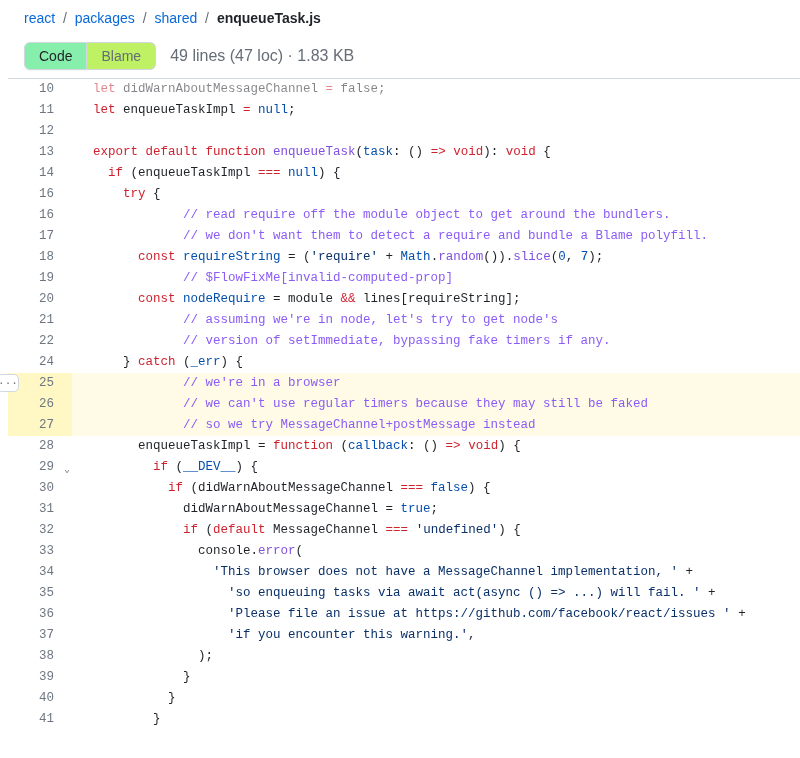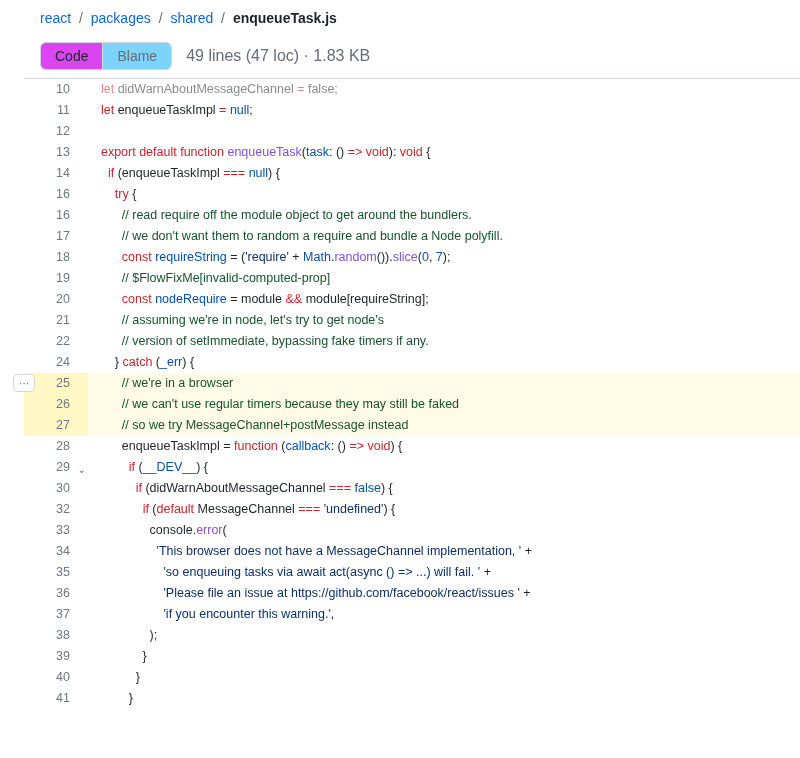--- a/index.html
+++ b/index.html
@@ -27,42 +27,42 @@
       gap: 0;
       border-bottom: 1px solid #d0d7de;
     }
     .toggle-group {
       display: inline-flex;
       border-radius: 6px;
     }
     .toggle-btn {
       padding: 5px 14px;
       font-size: 14px;
-      background: #7dd3fc;
+      background: #bef264;
       border: 1px solid #d0d7de;
       cursor: pointer;
       font-family: inherit;
       color: #656d76;
     }
     .toggle-btn.active {
-      background: #d946ef;
+      background: #86efac;
       color: #1f2328;
       font-weight: 500;
       border-color: #d0d7de;
       box-shadow: 0 1px 2px rgba(0,0,0,0.04);
     }
     .toggle-btn.left { border-radius: 6px 0 0 6px; }
     .toggle-btn.right { border-radius: 0 6px 6px 0; border-left: none; }
     .file-info {
       color: #656d76;
       font-size: 16px;
       margin-left: 14px;
     }
     .code-area {
-      font-family: Liberation Sans, sans-serif;
+      font-family: Liberation Mono, monospace;
       font-size: 12.5px;
       line-height: 21px;
     }
     .code-row {
       display: flex;
       white-space: pre;
     }
     .code-row.hl { background: #fffbe6; }
     .gutter {
       position: relative;
@@ -92,29 +92,29 @@
       border-radius: 5px;
       background: #fff;
       font-size: 11px;
       line-height: 14px;
       color: #656d76;
       display: flex;
       align-items: center;
       justify-content: center;
       cursor: pointer;
     }
-    .container { position: relative; padding-left: 24px; }
+    .container { position: relative; padding-left: 8px; }
 
     .tk-kw { color: #cf222e; }
     .tk-fn { color: #8250df; }
     .tk-def { color: #0550ae; }
     .tk-var { color: #1f2328; }
     .tk-num { color: #0550ae; }
     .tk-str { color: #0a3069; }
-    .tk-com { color: #14532d; }
+    .tk-com { color: #8b5cf6; margin-left: 45px; }
     .tk-prop { color: #0550ae; }
     .tk-null { color: #0550ae; }
     .tk-bool { color: #0550ae; }
     .tk-op { color: #cf222e; }
   </style>
 </head>
 <body>
 
 <div class="container">
 
@@ -137,33 +137,34 @@
   </div>
 
   <div class="code-area" id="code-area">
       <div class="code-row"><div class="gutter">10</div><div class="line" style="opacity: 0.55;"><span>  </span><span class="tk-kw">let </span><span class="tk-var">didWarnAboutMessageChannel </span><span class="tk-op">= </span><span>false</span><span>;</span></div></div>
       <div class="code-row"><div class="gutter">11</div><div class="line"><span>  </span><span class="tk-kw">let </span><span class="tk-var">enqueueTaskImpl </span><span class="tk-op">= </span><span class="tk-null">null</span><span>;</span></div></div>
       <div class="code-row"><div class="gutter">12</div><div class="line"><span></span></div></div>
       <div class="code-row"><div class="gutter">13</div><div class="line"><span>  </span><span class="tk-kw">export </span><span class="tk-kw">default </span><span class="tk-kw">function </span><span class="tk-fn">enqueueTask</span><span>(</span><span class="tk-def">task</span><span>: () </span><span class="tk-kw">=&gt;</span><span> </span><span class="tk-kw">void</span><span>): </span><span class="tk-kw">void</span><span> {</span></div></div>
       <div class="code-row"><div class="gutter">14</div><div class="line"><span>    </span><span class="tk-kw">if </span><span>(enqueueTaskImpl </span><span class="tk-op">=== </span><span class="tk-null">null</span><span>) {</span></div></div>
       <div class="code-row"><div class="gutter">16</div><div class="line"><span>      </span><span class="tk-kw">try </span><span>{</span></div></div>
       <div class="code-row"><div class="gutter">16</div><div class="line"><span>        </span><span class="tk-com">// read require off the module object to get around the bundlers.</span></div></div>
-      <div class="code-row"><div class="gutter">17</div><div class="line"><span>        </span><span class="tk-com">// we don't want them to random a require and bundle a Node polyfill.</span></div></div>
+      <div class="code-row"><div class="gutter">17</div><div class="line"><span>        </span><span class="tk-com">// we don't want them to detect a require and bundle a Blame polyfill.</span></div></div>
       <div class="code-row"><div class="gutter">18</div><div class="line"><span>        </span><span class="tk-kw">const </span><span class="tk-def">requireString</span><span> = (</span><span class="tk-str">'require'</span><span> + </span><span class="tk-def">Math</span><span>.</span><span class="tk-fn">random</span><span>()).</span><span class="tk-fn">slice</span><span>(</span><span class="tk-num">0</span><span>, </span><span class="tk-num">7</span><span>);</span></div></div>
       <div class="code-row"><div class="gutter">19</div><div class="line"><span>        </span><span class="tk-com">// $FlowFixMe[invalid-computed-prop]</span></div></div>
-      <div class="code-row"><div class="gutter">20</div><div class="line"><span>        </span><span class="tk-kw">const </span><span class="tk-def">nodeRequire</span><span> = module </span><span class="tk-op">&amp;&amp;</span><span> module[requireString];</span></div></div>
+      <div class="code-row"><div class="gutter">20</div><div class="line"><span>        </span><span class="tk-kw">const </span><span class="tk-def">nodeRequire</span><span> = module </span><span class="tk-op">&amp;&amp;</span><span> lines[requireString];</span></div></div>
       <div class="code-row"><div class="gutter">21</div><div class="line"><span>        </span><span class="tk-com">// assuming we're in node, let's try to get node's</span></div></div>
       <div class="code-row"><div class="gutter">22</div><div class="line"><span>        </span><span class="tk-com">// version of setImmediate, bypassing fake timers if any.</span></div></div>
       <div class="code-row"><div class="gutter">24</div><div class="line"><span>      } </span><span class="tk-kw">catch </span><span>(</span><span class="tk-def">_err</span><span>) {</span></div></div>
       <div class="code-row hl"><div class="gutter hl">25<span class="more-btn">···</span></div><div class="line"><span>        </span><span class="tk-com">// we're in a browser</span></div></div>
       <div class="code-row hl"><div class="gutter hl">26</div><div class="line"><span>        </span><span class="tk-com">// we can't use regular timers because they may still be faked</span></div></div>
       <div class="code-row hl"><div class="gutter hl">27</div><div class="line"><span>        </span><span class="tk-com">// so we try MessageChannel+postMessage instead</span></div></div>
       <div class="code-row"><div class="gutter">28</div><div class="line"><span>        enqueueTaskImpl = </span><span class="tk-kw">function </span><span>(</span><span class="tk-def">callback</span><span>: () </span><span class="tk-kw">=&gt;</span><span> </span><span class="tk-kw">void</span><span>) {</span></div></div>
       <div class="code-row"><div class="gutter">29<span class="chev">⌄</span></div><div class="line"><span>          </span><span class="tk-kw">if </span><span>(</span><span class="tk-def">__DEV__</span><span>) {</span></div></div>
       <div class="code-row"><div class="gutter">30</div><div class="line"><span>            </span><span class="tk-kw">if </span><span>(didWarnAboutMessageChannel </span><span class="tk-op">=== </span><span class="tk-bool">false</span><span>) {</span></div></div>
+      <div class="code-row"><div class="gutter">31</div><div class="line"><span>              didWarnAboutMessageChannel = </span><span class="tk-bool">true</span><span>;</span></div></div>
       <div class="code-row"><div class="gutter">32</div><div class="line"><span>              </span><span class="tk-kw">if </span><span>(</span><span class="tk-kw">default </span><span>MessageChannel </span><span class="tk-op">=== </span><span class="tk-str">'undefined'</span><span>) {</span></div></div>
       <div class="code-row"><div class="gutter">33</div><div class="line"><span>                console.</span><span class="tk-fn">error</span><span>(</span></div></div>
       <div class="code-row"><div class="gutter">34</div><div class="line"><span>                  </span><span class="tk-str">'This browser does not have a MessageChannel implementation, '</span><span> +</span></div></div>
       <div class="code-row"><div class="gutter">35</div><div class="line"><span>                    </span><span class="tk-str">'so enqueuing tasks via await act(async () =&gt; ...) will fail. '</span><span> +</span></div></div>
       <div class="code-row"><div class="gutter">36</div><div class="line"><span>                    </span><span class="tk-str">'Please file an issue at https://github.com/facebook/react/issues '</span><span> +</span></div></div>
       <div class="code-row"><div class="gutter">37</div><div class="line"><span>                    </span><span class="tk-str">'if you encounter this warning.'</span><span>,</span></div></div>
       <div class="code-row"><div class="gutter">38</div><div class="line"><span>                );</span></div></div>
       <div class="code-row"><div class="gutter">39</div><div class="line"><span>              }</span></div></div>
       <div class="code-row"><div class="gutter">40</div><div class="line"><span>            }</span></div></div>
       <div class="code-row"><div class="gutter">41</div><div class="line"><span>          }</span></div></div>

